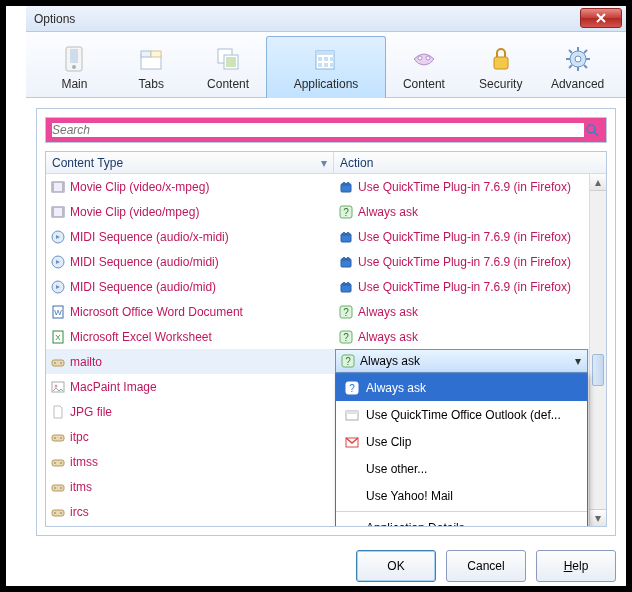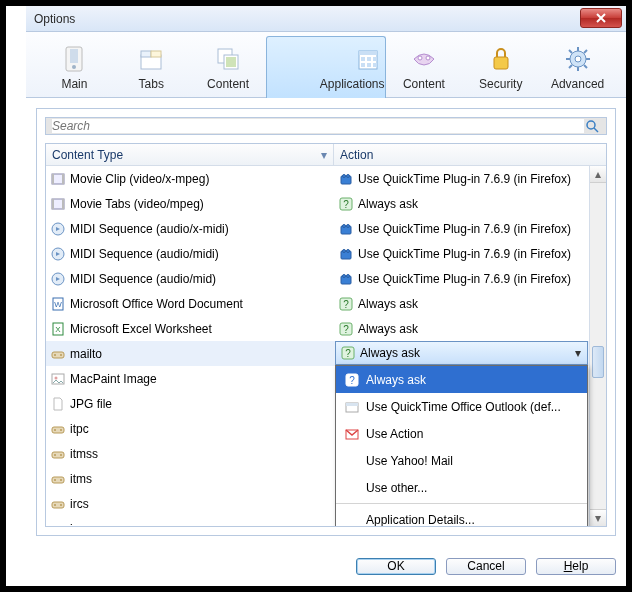--- a/index.html
+++ b/index.html
@@ -61,21 +61,21 @@
     display: flex;
     flex-direction: column;
     align-items: center;
     justify-content: flex-start;
     padding-top: 6px;
     border: 1px solid transparent;
     border-bottom: none;
     border-radius: 3px 3px 0 0;
     color: #2a2a2a;
   }
-  .toolbar .tab.app { width: 124px; align-items: flex-end; }
+  .toolbar .tab.app { width: 124px; }
   .toolbar .tab.active {
     background: linear-gradient(#def0ff, #c2e2ff);
     border-color: #8ab4dc;
   }
   .toolbar .tab .icon {
     width: 32px; height: 32px;
     display: flex; align-items: center; justify-content: center;
   }
   .toolbar .tab .label { font-size: 12px; margin-top: 2px; }
   .content-area {
@@ -86,26 +86,26 @@
   }
   .panel {
     flex: 1;
     border: 1px solid #b8c9e0;
     background: #fff;
     padding: 8px;
     display: flex;
     flex-direction: column;
   }
   .search-box {
-    height: 18px;
+    height: 26px;
     border: 1px solid #b8c9e0;
     display: flex;
     align-items: center;
     padding: 0 6px;
-    background: #e5e5e5;
+    background: #ec4899;
     margin-bottom: 8px;
   }
   .search-box input {
     border: none;
     outline: none;
     flex: 1;
     font-size: 12px;
     font-style: italic;
     color: #888;
     padding: 0;
@@ -150,21 +150,21 @@
   .row.selected { background: #e8f0fb; }
   .cell {
     display: flex;
     align-items: center;
     padding: 0 4px;
     height: 100%;
     gap: 4px;
   }
   .cell .txt {
     white-space: nowrap;
-    color: #000000;
+    color: #be185d;
   }
   .icon16 {
     width: 16px; height: 16px;
     display: inline-flex; align-items: center; justify-content: center;
     flex-shrink: 0;
   }
   .scrollbar {
     position: absolute;
     right: 0; top: 22px; bottom: 0;
     width: 17px;
@@ -229,21 +229,21 @@
   .button-row {
     height: 40px;
     display:flex;
     align-items:center;
     justify-content:flex-end;
     gap: 10px;
     padding: 0 10px;
   }
   .btn {
     min-width: 80px;
-    height: 17px;
+    height: 32px;
     border: 1px solid #8a9bbf;
     border-radius: 3px;
     background: linear-gradient(#fdfdfd, #e8eef6);
     display:flex; align-items:center; justify-content:center;
     color:#000;
   }
   .btn.default {
     border: 1px solid #3c7fb1;
     box-shadow: 0 0 0 1px #a7d1f0 inset;
   }
@@ -402,21 +402,21 @@
             </div>
             <div class="row">
               <div class="cell col-ct">
                 <span class="icon16">
                   <svg width="14" height="14">
                     <rect x="1" y="2" width="12" height="10" fill="#eef" stroke="#88a"></rect>
                     <rect x="1" y="2" width="2" height="10" fill="#bbb"></rect>
                     <rect x="11" y="2" width="2" height="10" fill="#bbb"></rect>
                   </svg>
                 </span>
-                <span class="txt">Movie Tabs (video/mpeg)</span>
+                <span class="txt">Movie Clip (video/mpeg)</span>
               </div>
               <div class="cell col-ac">
                 <span class="icon16">
                   <svg width="14" height="14">
                     <rect x="1" y="1" width="12" height="12" rx="2" fill="#dff3df" stroke="#6bb06b"></rect>
                     <text x="7" y="11" font-size="10" text-anchor="middle" fill="#2a7a2a">?</text>
                   </svg>
                 </span>
                 <span class="txt">Always ask</span>
               </div>
@@ -672,27 +672,27 @@
               </span>
               <span class="txt">Use QuickTime Office Outlook (def...</span>
             </div>
             <div class="item">
               <span class="icon16">
                 <svg width="14" height="14">
                   <rect x="1" y="3" width="12" height="9" fill="#fff" stroke="#d44"></rect>
                   <path d="M1 3 l6 5 6-5" fill="none" stroke="#d44" stroke-width="1.5"></path>
                 </svg>
               </span>
-              <span class="txt">Use Action</span>
+              <span class="txt">Use Clip</span>
+            </div>
+            <div class="item indent">
+              <span class="txt">Use other...</span>
             </div>
             <div class="item indent">
               <span class="txt">Use Yahoo! Mail</span>
-            </div>
-            <div class="item indent">
-              <span class="txt">Use other...</span>
             </div>
             <div class="sep"></div>
             <div class="item indent">
               <span class="txt">Application Details...</span>
             </div>
           </div>
 
       </div>
     </div>
   </div>

